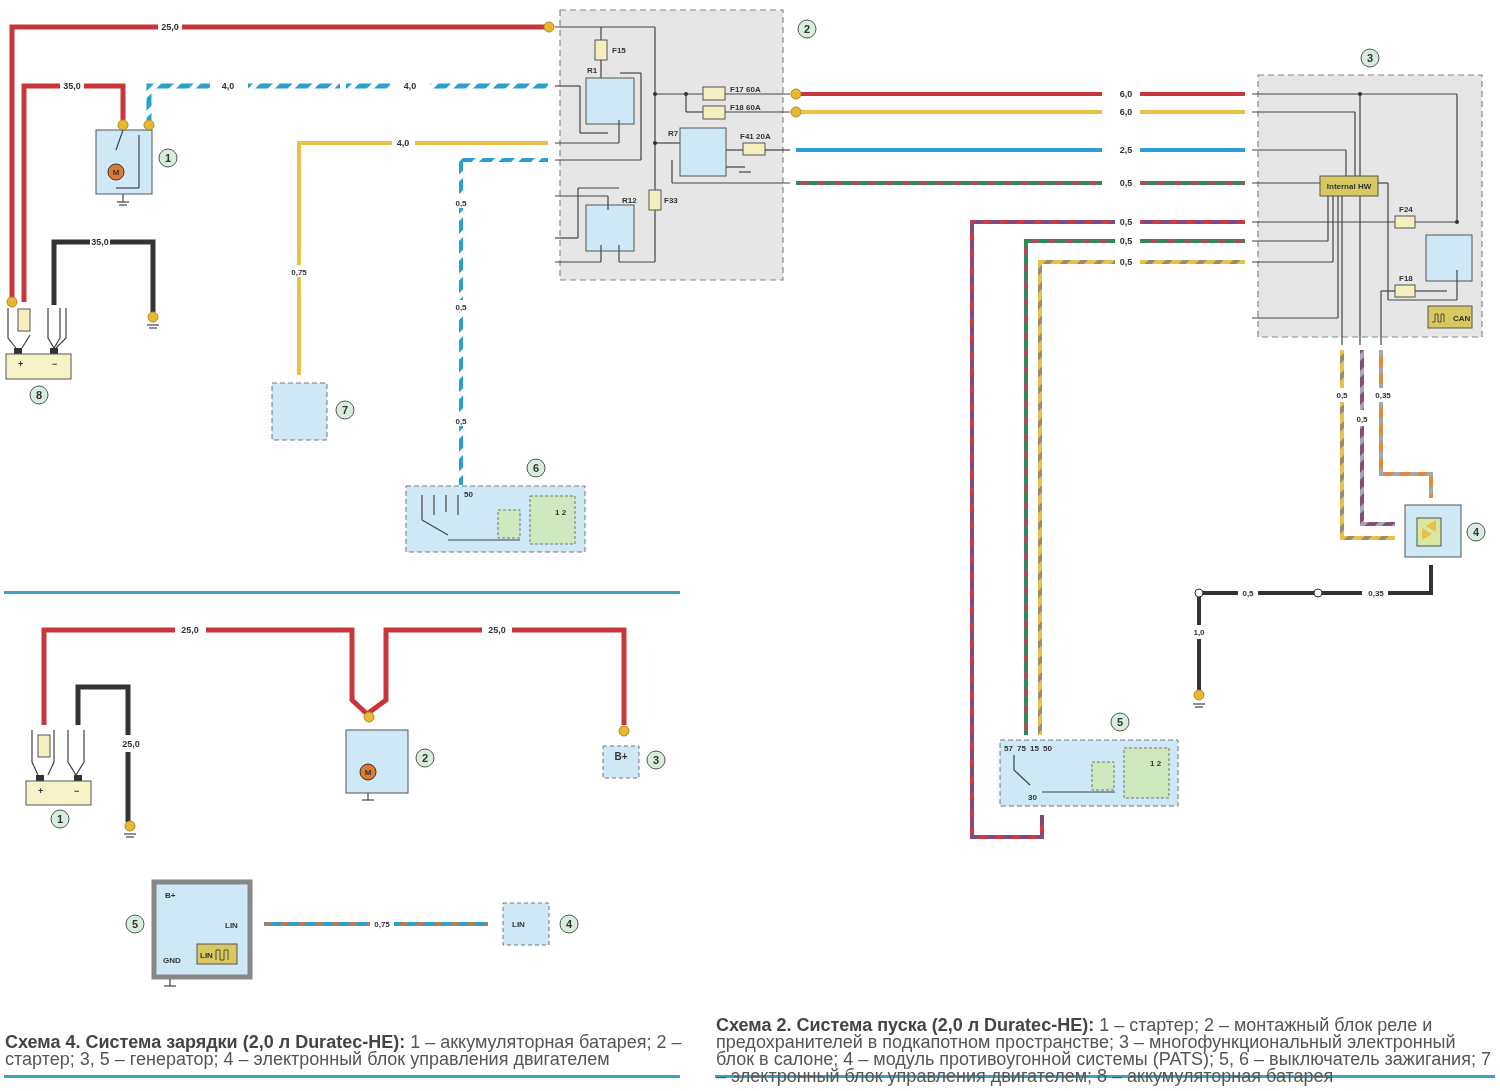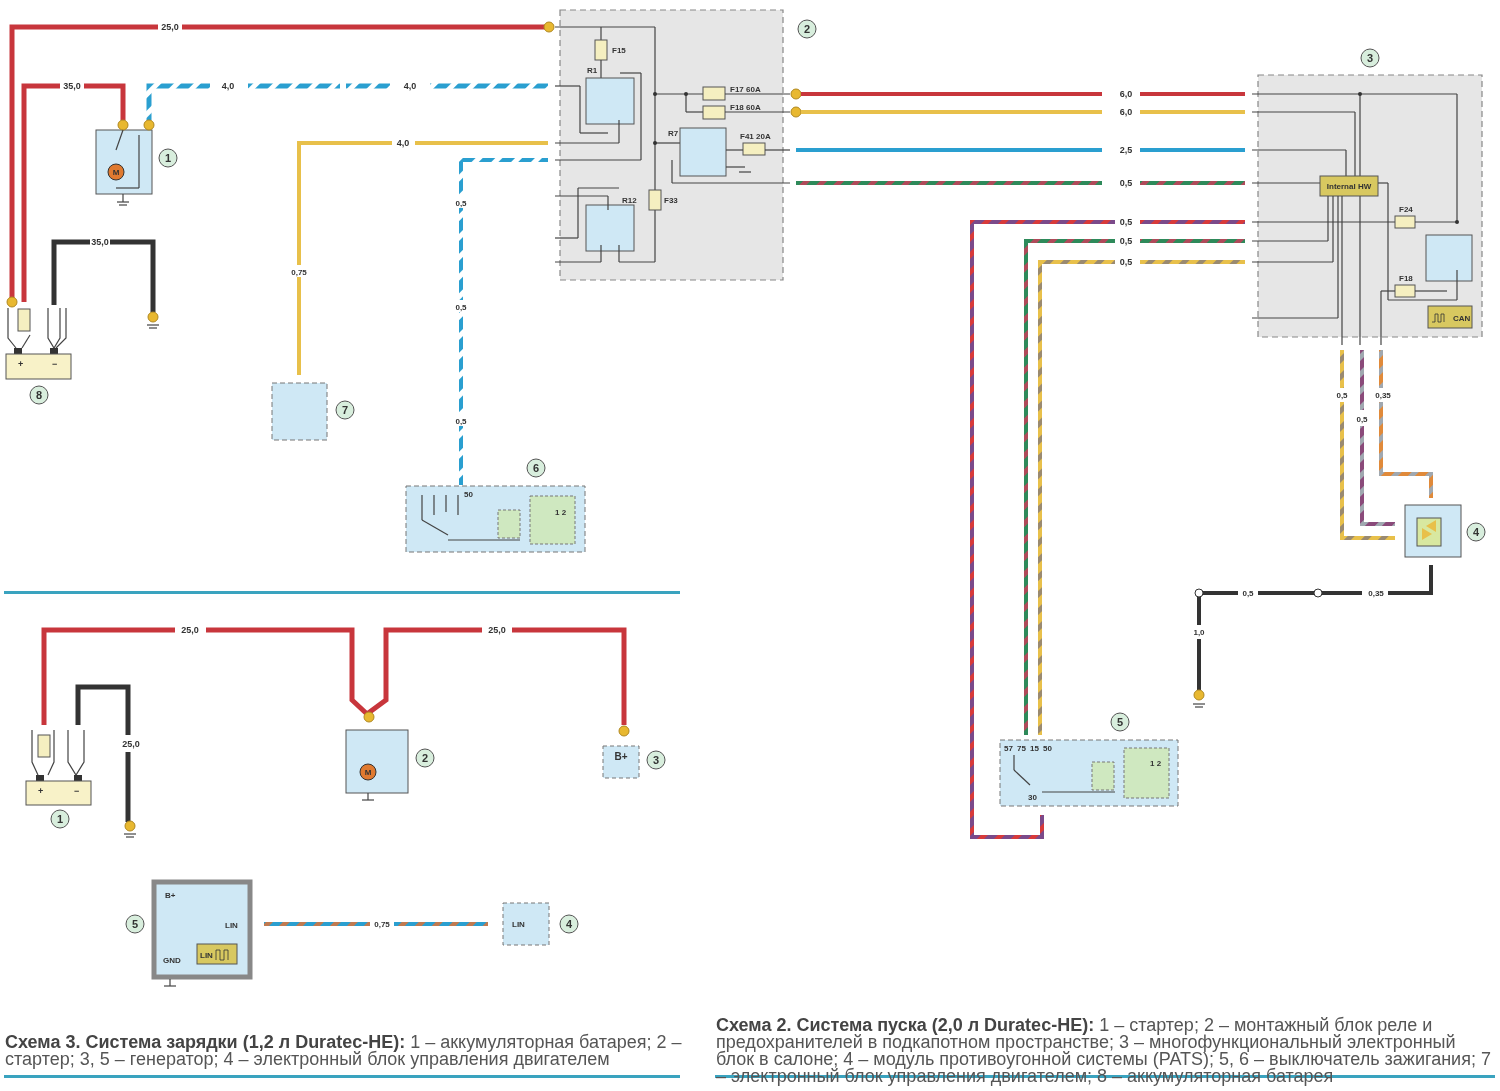--- a/index.html
+++ b/index.html
@@ -447,17 +447,17 @@
     <circle cx="569" cy="924" r="9" fill="#d8eedd" stroke="#555"></circle>
     <text class="num" x="569" y="928" text-anchor="middle">4</text>
   </g>
 </svg>
 
 <div class="rule" style="left:4px;top:591px;width:676px;"></div>
 <div class="rule" style="left:4px;top:1075px;width:676px;"></div>
 <div class="rule" style="left:715px;top:1075px;width:780px;"></div>
 
 <div class="caption" style="left:5px;top:1034px;width:680px;">
-  <b>Схема 3. Система зарядки (1,2 л Duratec-HE):</b><span> 1 – аккумуляторная батарея; 2 – стартер; 3, 5 – генератор; 4 – электронный блок управления двигателем</span>
+  <b>Схема 4. Система зарядки (2,0 л Duratec-HE):</b><span> 1 – аккумуляторная батарея; 2 – стартер; 3, 5 – генератор; 4 – электронный блок управления двигателем</span>
 </div>
 <div class="caption" style="left:716px;top:1017px;width:780px;">
   <b>Схема 2. Система пуска (2,0 л Duratec-HE):</b><span> 1 – стартер; 2 – монтажный блок реле и предохранителей в подкапотном пространстве; 3 – многофункциональный электронный блок в салоне; 4 – модуль противоугонной системы (PATS); 5, 6 – выключатель зажигания; 7 – электронный блок управления двигателем; 8 – аккумуляторная батарея</span>
 </div>
 
 </body></html>

